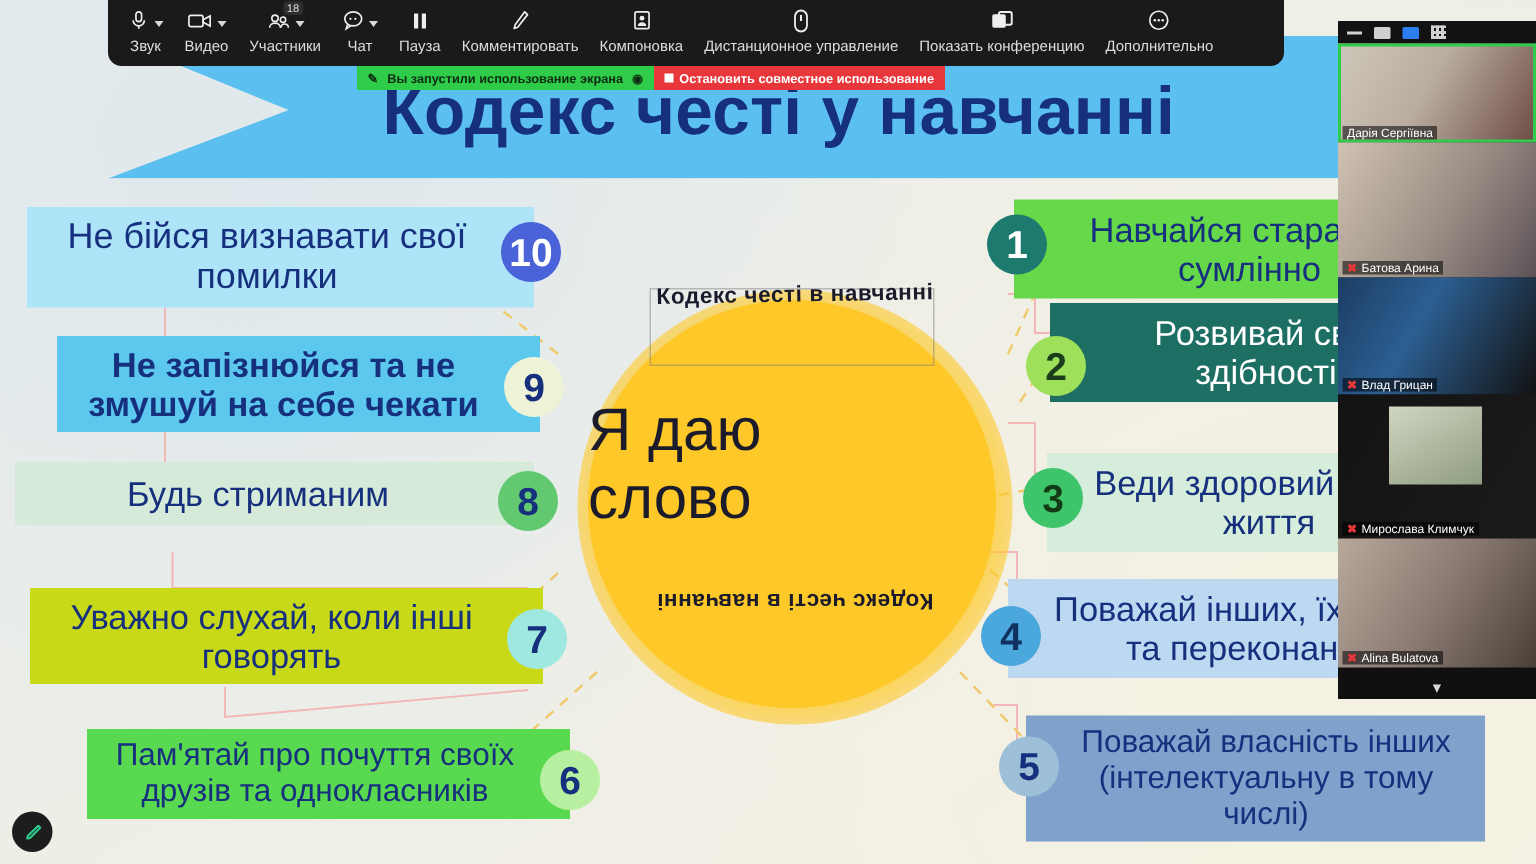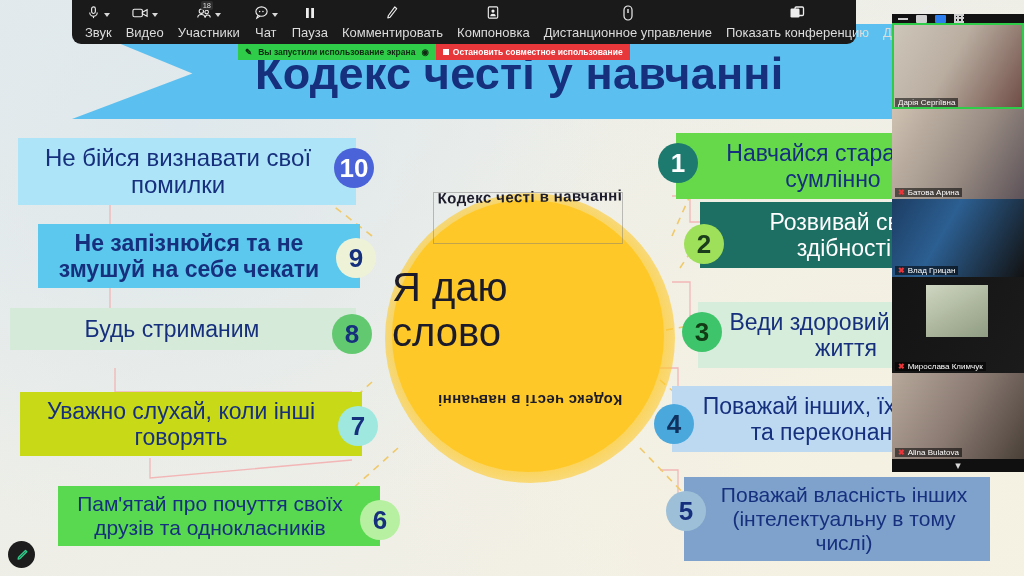--- a/index.html
+++ b/index.html
@@ -139,21 +139,21 @@
     display: flex;
     flex-direction: column;
     align-items: center;
     justify-content: center;
     gap: 1px;
     padding: 2px 7px 3px;
     color: #e8e8e8;
     position: relative;
   }
   .tb-icons { display: flex; align-items: center; gap: 3px; height: 20px; }
-  .tb-label { font-size: 13px; color: #dcdcdc; white-space: nowrap; line-height: 1; }
+  .tb-label { font-size: 10px; color: #dcdcdc; white-space: nowrap; line-height: 1; }
   .caret {
     width: 0; height: 0;
     border-left: 3.5px solid transparent;
     border-right: 3.5px solid transparent;
     border-top: 4px solid #d8d8d8;
   }
   .count-badge {
     position: absolute;
     top: 1px; left: 30px;
     font-size: 7.5px; color: #dedede;
@@ -475,21 +475,21 @@
   <div class="video-panel">
     <div class="vp-controls">
       <span style="display:inline-block;width:10px;height:2px;background:#d0d0d0;"></span>
       <span style="display:inline-block;width:11px;height:8px;background:#d0d0d0;border-radius:1px;"></span>
       <span style="display:inline-block;width:11px;height:8px;background:#2d7ff0;border-radius:1px;"></span>
       <span style="display:inline-block;width:10px;height:9px;background:
               repeating-linear-gradient(to right,#d0d0d0 0 2px,transparent 2px 3.4px),
               repeating-linear-gradient(to bottom,#d0d0d0 0 2px,transparent 2px 3.4px);"></span>
     </div>
     <div class="vp-tiles" id="video-tiles">
-        <div class="tile tile-active" style="height: 86px; background: linear-gradient(120deg, rgb(207, 199, 187) 0%, rgb(185, 173, 160) 45%, rgb(109, 74, 68) 100%);">
+        <div class="tile tile-active" style="height: 66px; background: linear-gradient(120deg, rgb(207, 199, 187) 0%, rgb(185, 173, 160) 45%, rgb(109, 74, 68) 100%);">
           <div class="name">
             <span>Дарія Сергіївна</span>
           </div>
         </div>
         <div class="tile" style="height: 90px; background: linear-gradient(120deg, rgb(207, 194, 178) 0%, rgb(154, 141, 132) 55%, rgb(93, 82, 88) 100%);">
           <div class="name">
             <span class="mute">✖</span>
             <span>Батова Арина</span>
           </div>
         </div>

